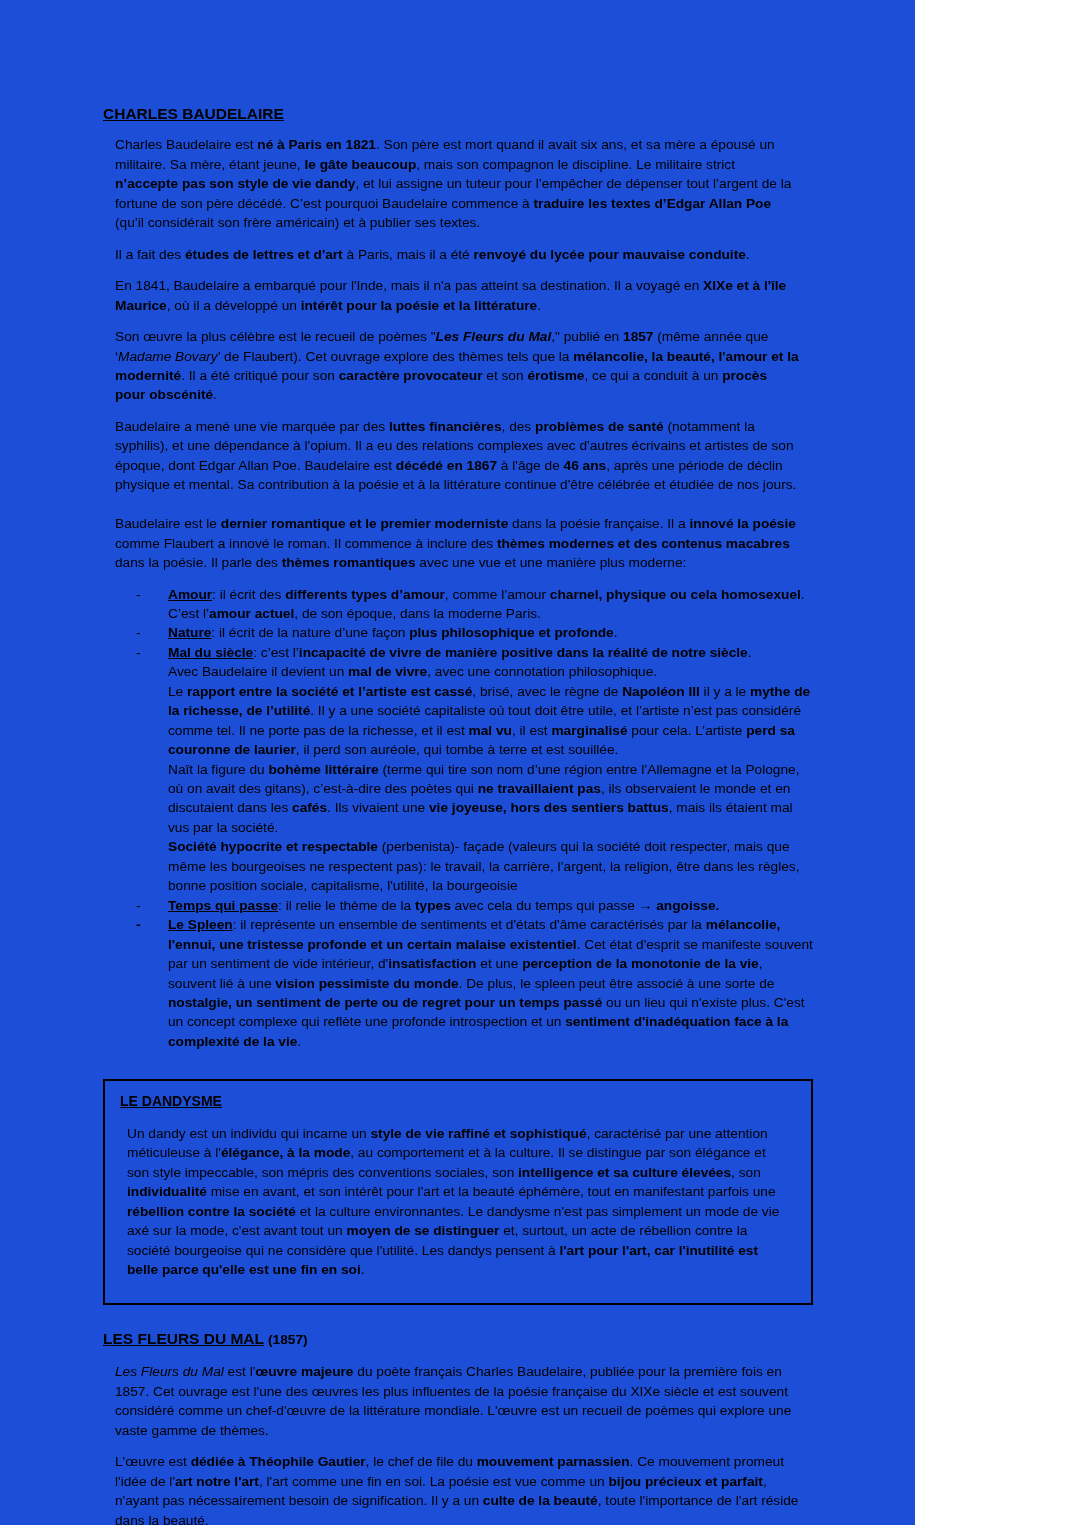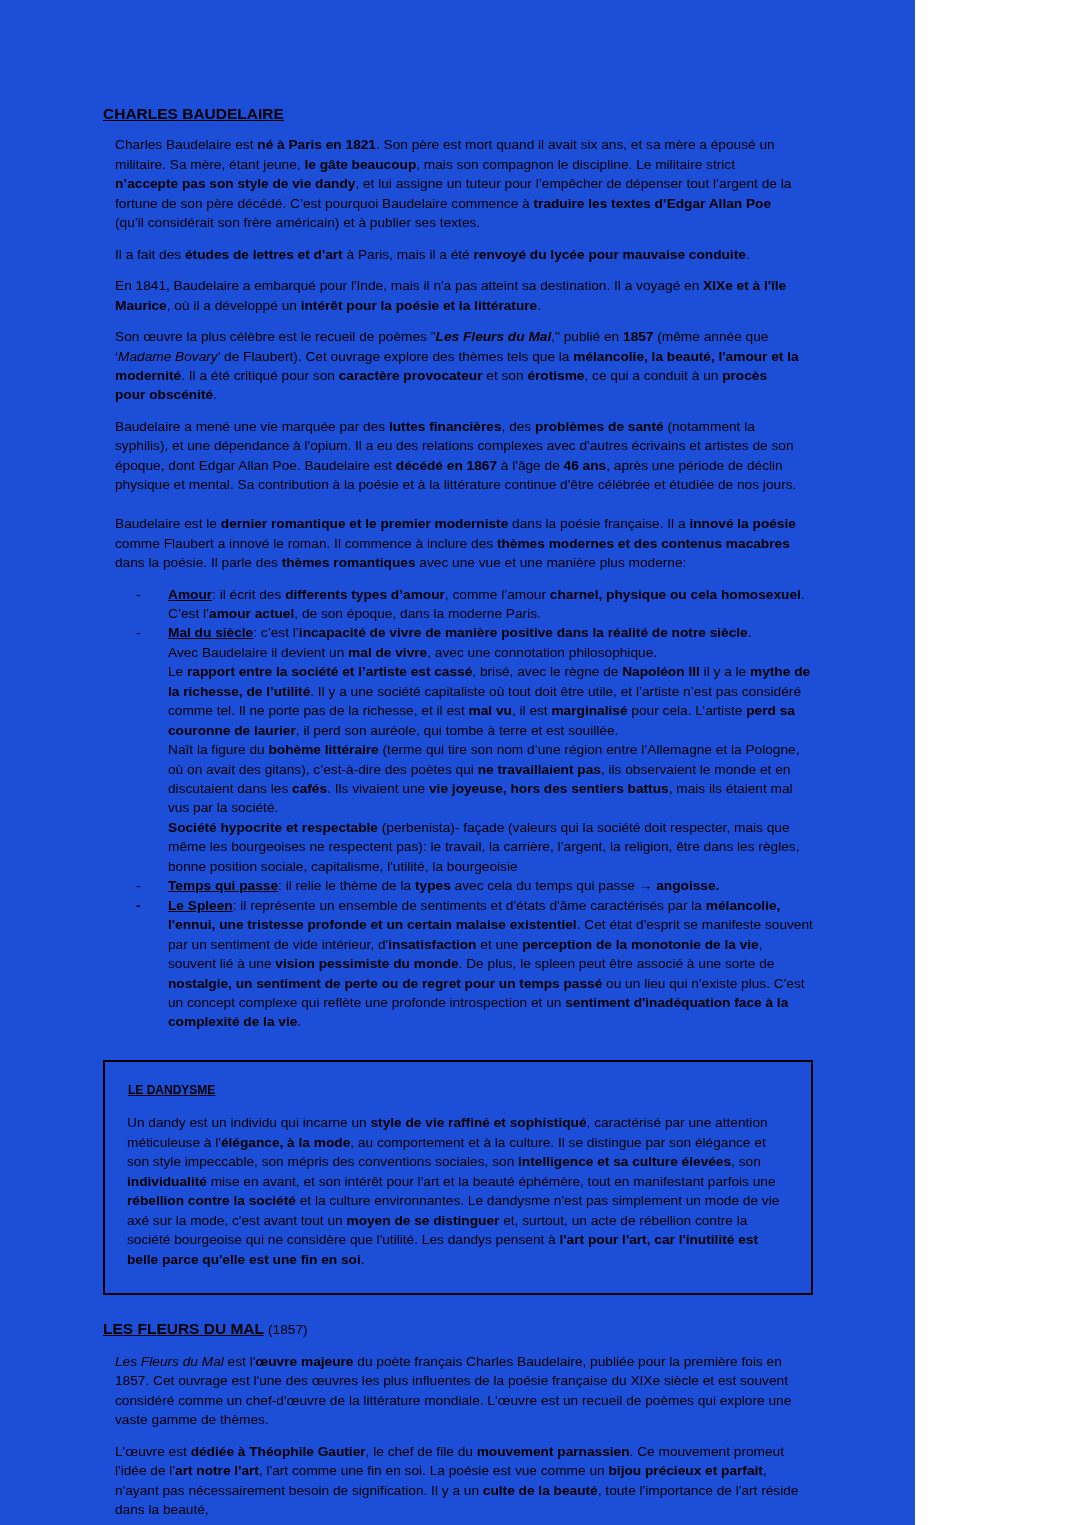--- a/index.html
+++ b/index.html
@@ -42,35 +42,35 @@
     left: 33px;
     top: 0;
   }
   ul.themes li.bold-dash::before { font-weight: bold; }
   .box {
     border: 2px solid #000000;
     margin-top: 28px;
     padding: 6px 12px 12px 10px;
   }
   h2.box-heading {
-    font-size: 12px;
+    font-size: 14px;
     line-height: 19.45px;
     font-weight: bold;
     text-decoration: underline;
-    margin: 13px;
+    margin: 5px;
   }
   h2.fleurs-heading {
     font-size: 15.5px;
     line-height: 20px;
     font-weight: bold;
     margin: 24px 0 1px 0;
   }
   h2.fleurs-heading .title-underlined { text-decoration: underline; }
   h2.fleurs-heading .year {
-    font-weight: normal;
+    font-weight: bold;
     font-size: 13.7px;
     text-decoration: none;
   }
 </style>
 </head>
 <body>
 
 <div class="page">
 
   <h1 class="doc-title">CHARLES BAUDELAIRE</h1>
@@ -78,20 +78,21 @@
   <p>Charles Baudelaire est <b>né à Paris en 1821</b>. Son père est mort quand il avait six ans, et sa mère a épousé un militaire. Sa mère, étant jeune, <b>le gâte beaucoup</b>, mais son compagnon le discipline. Le militaire strict <b>n’accepte pas son style de vie dandy</b>, et lui assigne un tuteur pour l’empêcher de dépenser tout l’argent de la fortune de son père décédé. C’est pourquoi Baudelaire commence à <b>traduire les textes d’Edgar Allan Poe</b> (qu’il considérait son frère américain) et à publier ses textes.</p>
   <p>Il a fait des <b>études de lettres et d'art</b> à Paris, mais il a été <b>renvoyé du lycée pour mauvaise conduite</b>.</p>
   <p>En 1841, Baudelaire a embarqué pour l'Inde, mais il n'a pas atteint sa destination. Il a voyagé en <b>XIXe et à l'île Maurice</b>, où il a développé un <b>intérêt pour la poésie et la littérature</b>.</p>
   <p>Son œuvre la plus célèbre est le recueil de poèmes "<b><i>Les Fleurs du Mal</i></b>," publié en <b>1857</b> (même année que ‘<i>Madame Bovary</i>’ de Flaubert). Cet ouvrage explore des thèmes tels que la <b>mélancolie, la beauté, l'amour et la modernité</b>. Il a été critiqué pour son <b>caractère provocateur</b> et son <b>érotisme</b>, ce qui a conduit à un <b>procès pour obscénité</b>.</p>
   <p>Baudelaire a mené une vie marquée par des <b>luttes financières</b>, des <b>problèmes de santé</b> (notamment la syphilis), et une dépendance à l'opium. Il a eu des relations complexes avec d'autres écrivains et artistes de son époque, dont Edgar Allan Poe. Baudelaire est <b>décédé en 1867</b> à l'âge de <b>46 ans</b>, après une période de déclin physique et mental. Sa contribution à la poésie et à la littérature continue d'être célébrée et étudiée de nos jours.</p>
 
   <p class="gap-top">Baudelaire est le <b>dernier romantique et le premier moderniste</b> dans la poésie française. Il a <b>innové la poésie</b> comme Flaubert a innové le roman. Il commence à inclure des <b>thèmes modernes et des contenus macabres</b> dans la poésie. Il parle des <b>thèmes romantiques</b> avec une vue et une manière plus moderne:</p>
 
   <ul class="themes">
     <li><b><u>Amour</u></b>: il écrit des <b>differents types d’amour</b>, comme l’amour <b>charnel, physique ou cela homosexuel</b>. C’est l’<b>amour actuel</b>, de son époque, dans la moderne Paris.</li>
+    <li><b><u>Nature</u></b>: il écrit de la nature d’une façon <b>plus philosophique et profonde</b>.</li>
     <li><b><u>Mal du siècle</u></b>: c’est l’<b>incapacité de vivre de manière positive dans la réalité de notre siècle</b>.<br>Avec Baudelaire il devient un <b>mal de vivre</b>, avec une connotation philosophique.<br>Le <b>rapport entre la société et l’artiste est cassé</b>, brisé, avec le règne de <b>Napoléon III</b> il y a le <b>mythe de la richesse, de l’utilité</b>. Il y a une société capitaliste où tout doit être utile, et l’artiste n’est pas considéré comme tel. Il ne porte pas de la richesse, et il est <b>mal vu</b>, il est <b>marginalisé</b> pour cela. L’artiste <b>perd sa couronne de laurier</b>, il perd son auréole, qui tombe à terre et est souillée.<br>Naît la figure du <b>bohème littéraire</b> (terme qui tire son nom d’une région entre l’Allemagne et la Pologne, où on avait des gitans), c’est-à-dire des poètes qui <b>ne travaillaient pas</b>, ils observaient le monde et en discutaient dans les <b>cafés</b>. Ils vivaient une <b>vie joyeuse, hors des sentiers battus</b>, mais ils étaient mal vus par la société.<br><b>Société hypocrite et respectable</b> (perbenista)- façade (valeurs qui la société doit respecter, mais que même les bourgeoises ne respectent pas): le travail, la carrière, l’argent, la religion, être dans les règles, bonne position sociale, capitalisme, l'utilité, la bourgeoisie</li>
     <li><b><u>Temps qui passe</u></b>: il relie le thème de la <b>types</b> avec cela du temps qui passe → <b>angoisse.</b></li>
     <li class="bold-dash"><b><u>Le Spleen</u></b>: il représente un ensemble de sentiments et d'états d'âme caractérisés par la <b>mélancolie, l'ennui, une tristesse profonde et un certain malaise existentiel</b>. Cet état d'esprit se manifeste souvent par un sentiment de vide intérieur, d'<b>insatisfaction</b> et une <b>perception de la monotonie de la vie</b>, souvent lié à une <b>vision pessimiste du monde</b>. De plus, le spleen peut être associé à une sorte de <b>nostalgie, un sentiment de perte ou de regret pour un temps passé</b> ou un lieu qui n'existe plus. C'est un concept complexe qui reflète une profonde introspection et un <b>sentiment d'inadéquation face à la complexité de la vie</b>.</li>
   </ul>
 
   <div class="box">
     <h2 class="box-heading">LE DANDYSME</h2>
     <p>Un dandy est un individu qui incarne un <b>style de vie raffiné et sophistiqué</b>, caractérisé par une attention méticuleuse à l'<b>élégance, à la mode</b>, au comportement et à la culture. Il se distingue par son élégance et son style impeccable, son mépris des conventions sociales, son <b>intelligence et sa culture élevées</b>, son <b>individualité</b> mise en avant, et son intérêt pour l'art et la beauté éphémère, tout en manifestant parfois une <b>rébellion contre la société</b> et la culture environnantes. Le dandysme n'est pas simplement un mode de vie axé sur la mode, c'est avant tout un <b>moyen de se distinguer</b> et, surtout, un acte de rébellion contre la société bourgeoise qui ne considère que l'utilité. Les dandys pensent à <b>l'art pour l'art, car l'inutilité est belle parce qu'elle est une fin en soi</b>.</p>
   </div>
 

